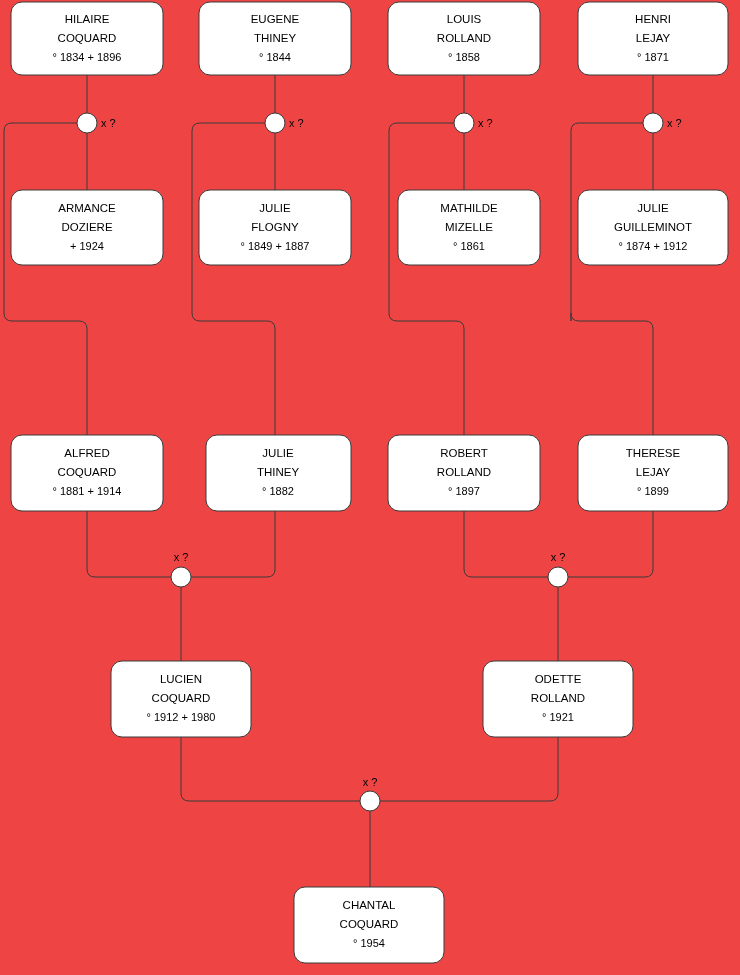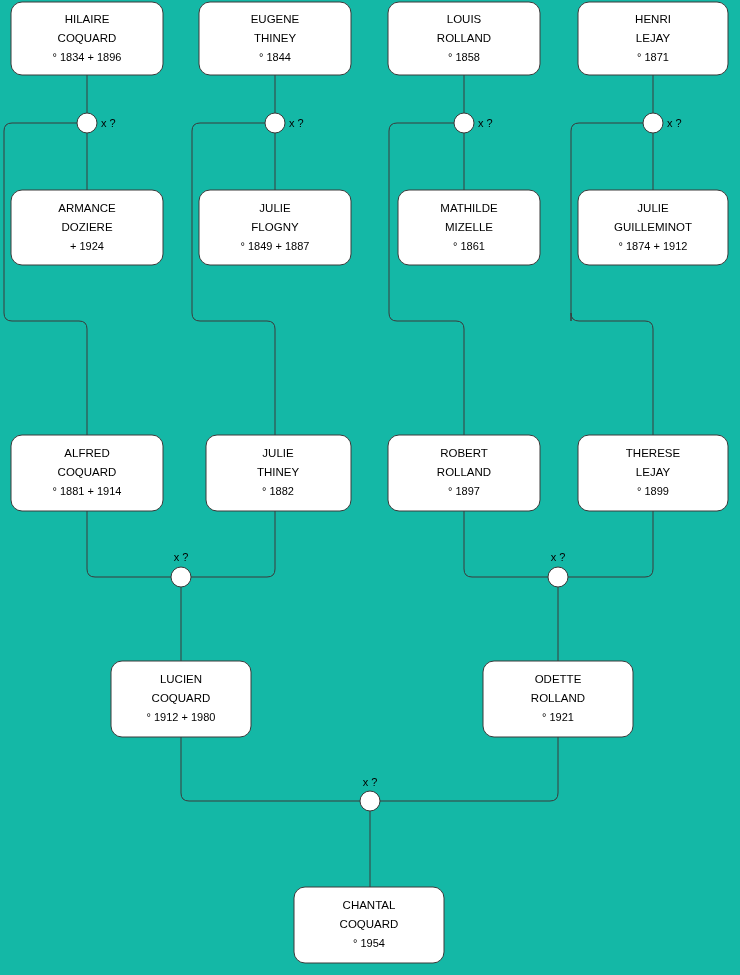--- a/index.html
+++ b/index.html
@@ -8,21 +8,21 @@
     padding: 0;
     background: #ffffff;
   }
   body {
     font-family: "Liberation Sans", sans-serif;
   }
   #tree-root {
     position: relative;
     width: 740px;
     height: 975px;
-    background: #14b8a6;
+    background: #ef4444;
     overflow: hidden;
   }
   svg#tree-svg {
     position: absolute;
     left: 0;
     top: 0;
     width: 740px;
     height: 975px;
   }
   .node-box {

